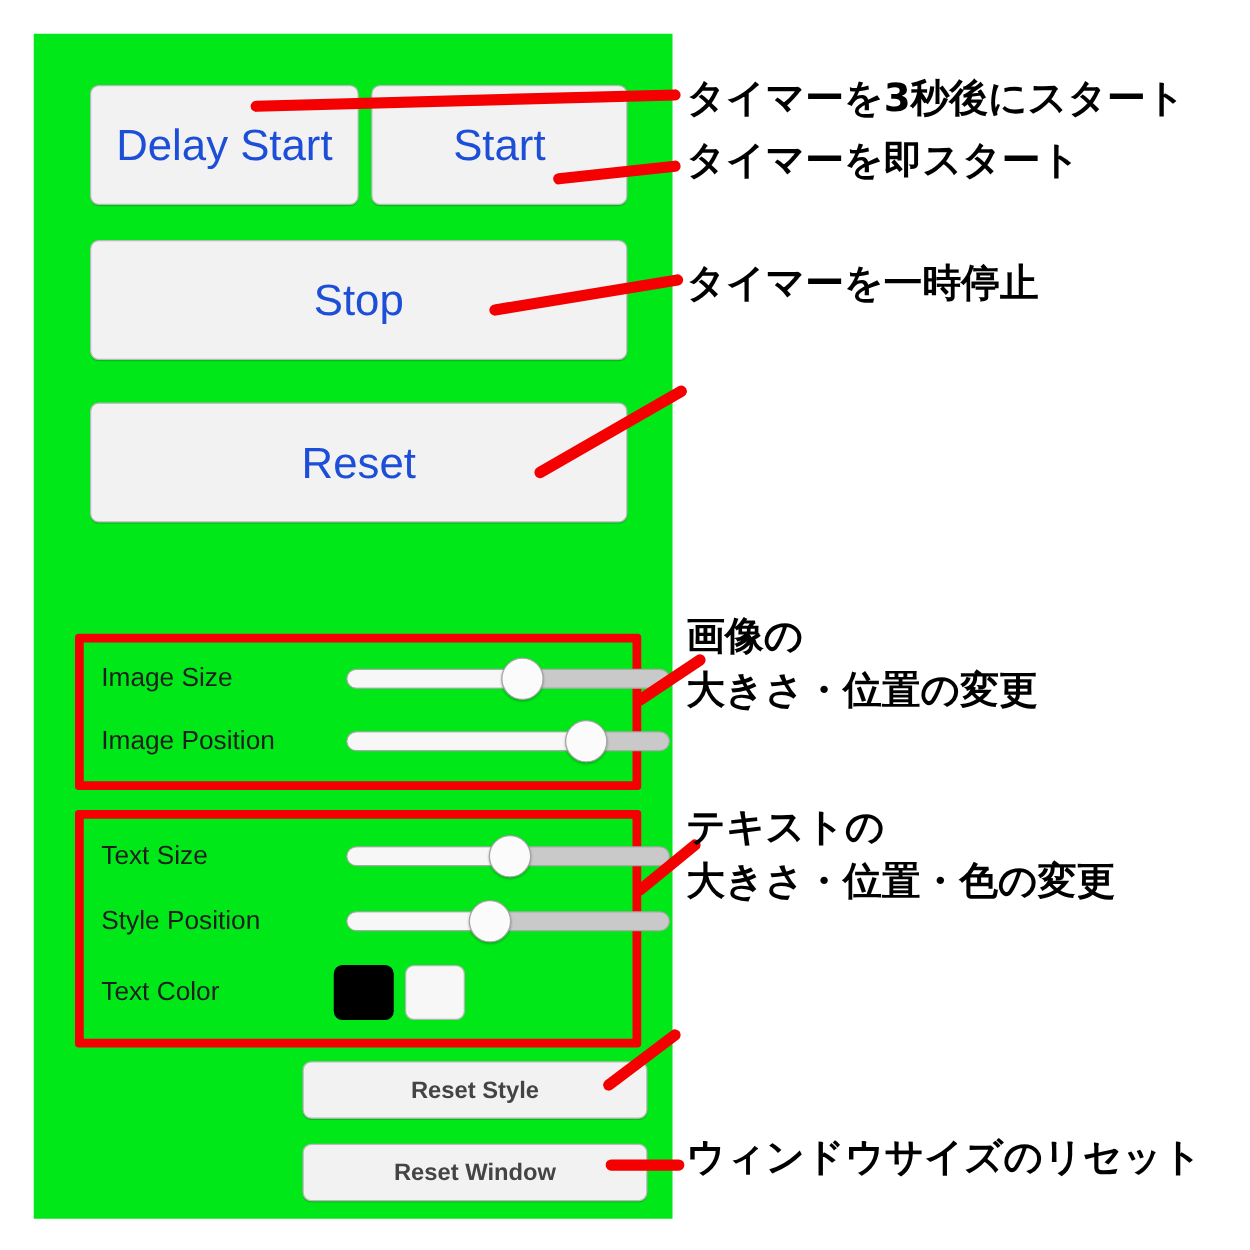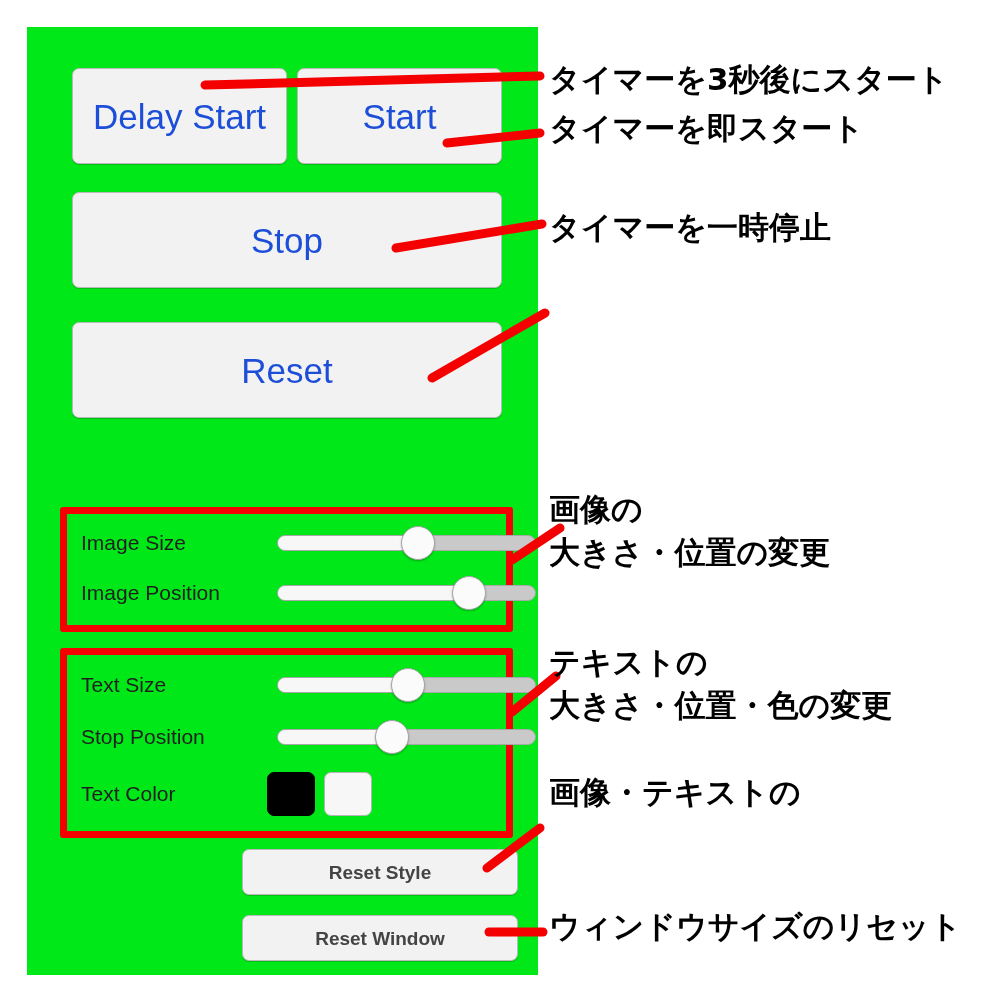--- a/index.html
+++ b/index.html
@@ -194,21 +194,21 @@
 
       <div class="slider-row" style="top:7px">
         <span class="slider-label">Text Size</span>
         <div class="slider-track">
           <div class="slider-fill" style="width: 50%;"></div>
           <div class="slider-thumb" style="left: 50%;"></div>
         </div>
       </div>
 
       <div class="slider-row" style="top:59px">
-        <span class="slider-label">Stop Position</span>
+        <span class="slider-label">Style Position</span>
         <div class="slider-track">
           <div class="slider-fill" style="width: 44%;"></div>
           <div class="slider-thumb" style="left: 44%;"></div>
         </div>
       </div>
 
       <div class="slider-row" style="top:113px; height:52px">
         <span class="slider-label">Text Color</span>
         <div class="swatch black" style="left: 200px; background: rgb(0, 0, 0);"></div>
         <div class="swatch white" style="left: 257px; background: rgb(247, 247, 247);"></div>
@@ -240,17 +240,16 @@
   <div class="anno" style="left:549px; top:62px">タイマーを3秒後にスタート</div>
   <div class="anno" style="left:549px; top:111px">タイマーを即スタート</div>
   <div class="anno" style="left:549px; top:210px">タイマーを一時停止</div>
 
   <div class="anno" style="left:549px; top:492px">画像の</div>
   <div class="anno" style="left:549px; top:645px">テキストの</div>
 
   <div class="anno" style="left:549px; top:535px">大きさ・位置の変更</div>
   <div class="anno" style="left:549px; top:688px">大きさ・位置・色の変更</div>
 
-  <div class="anno" style="left:549px; top:775px">画像・テキストの</div>
 
   <div class="anno" style="left:549px; top:909px">ウィンドウサイズのリセット</div>
 
 </div>
 
 </body></html>

